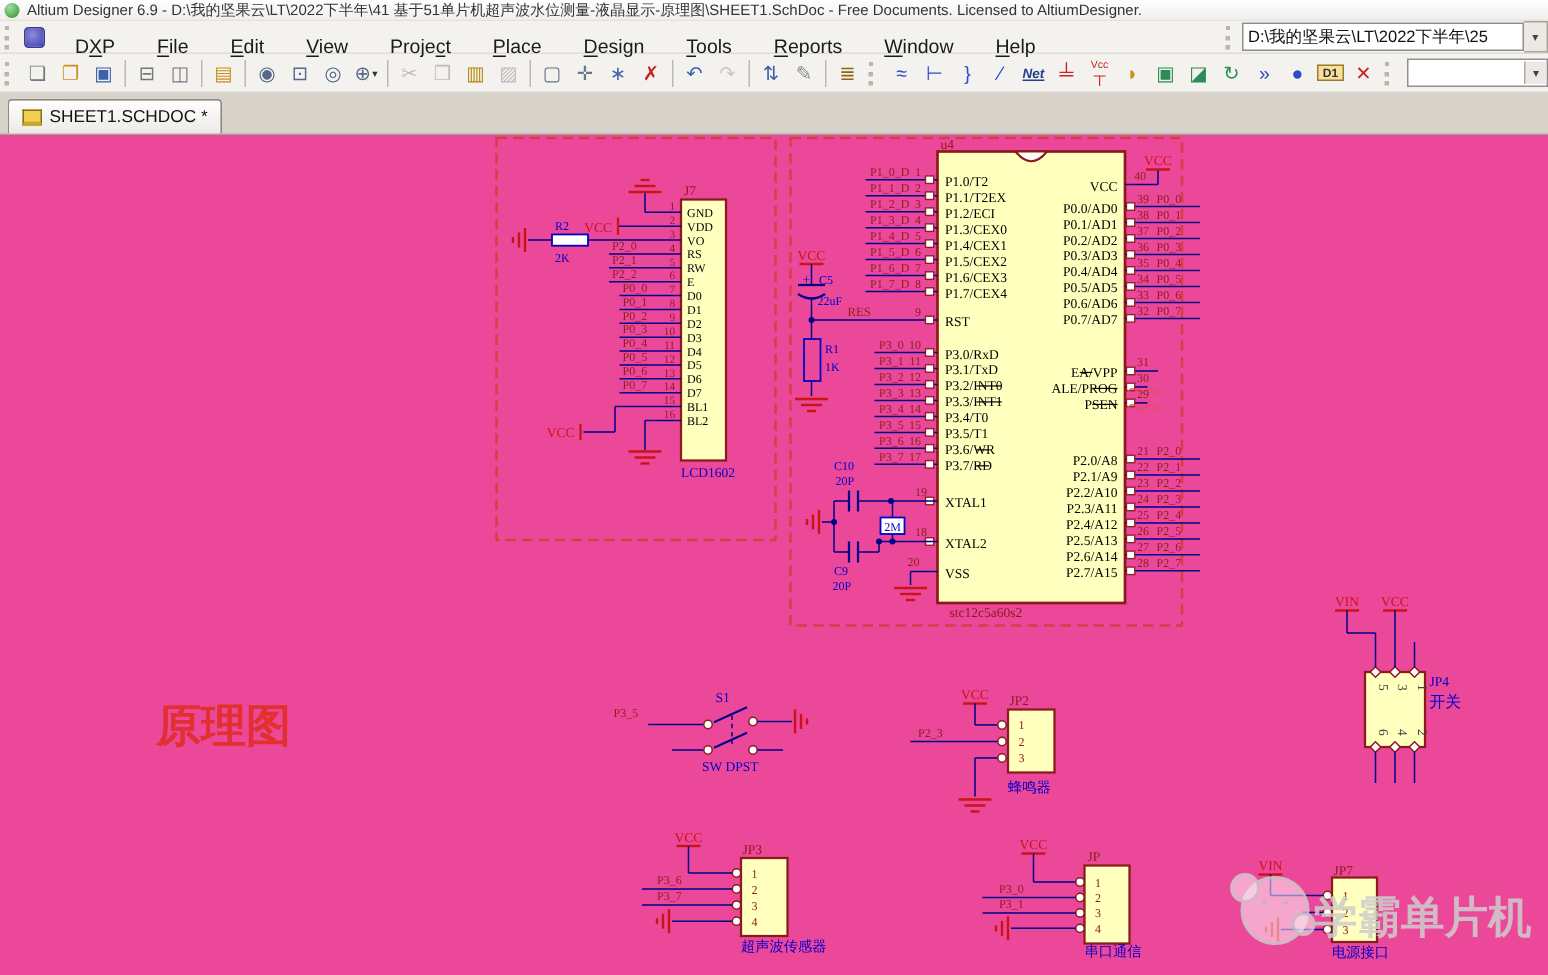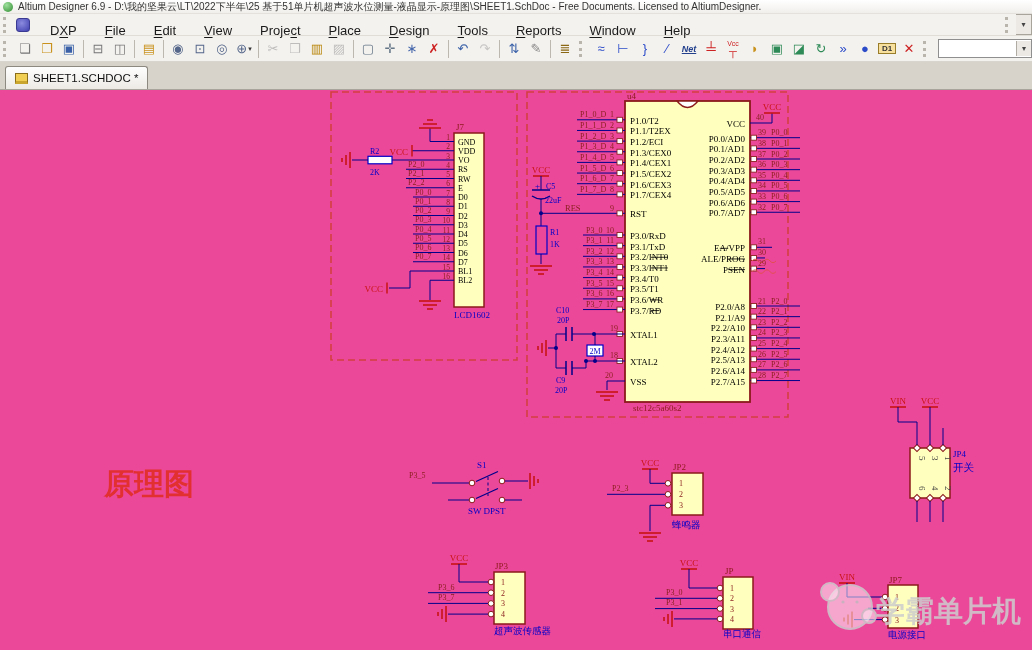--- a/index.html
+++ b/index.html
@@ -45,41 +45,42 @@
   .tabicon{width:13px;height:11px;background:#f1cf52;border:1px solid #8a6d1a;box-sizing:border-box;
            margin-right:5px;border-bottom:3px solid #caa62e;}
   .canvas{width:1032px;height:560px;background:#ec4899;position:relative;}
   svg text{user-select:none;}
 </style>
 </head>
 <body>
 
 <div class="titlebar">
   <span class="orb"></span>
-  <span class="apptitle">Altium Designer 6.9 - D:\我的坚果云\LT\2022下半年\25 基于51单片机超声波水位测量-液晶显示-原理图\SHEET1.SchDoc - Free Documents. Licensed to AltiumDesigner.</span>
+  <span class="apptitle">Altium Designer 6.9 - D:\我的坚果云\LT\2022下半年\41 基于51单片机超声波水位测量-液晶显示-原理图\SHEET1.SchDoc - Free Documents. Licensed to AltiumDesigner.</span>
 </div>
 
 <div class="menubar">
   <span class="grip"></span>
   <span class="winicon"></span>
   <div class="menus">
       <span class="menu-item">D<u>X</u>P</span>
       <span class="menu-item"><u>F</u>ile</span>
       <span class="menu-item"><u>E</u>dit</span>
       <span class="menu-item"><u>V</u>iew</span>
       <span class="menu-item">Proje<u>c</u>t</span>
       <span class="menu-item"><u>P</u>lace</span>
       <span class="menu-item"><u>D</u>esign</span>
       <span class="menu-item"><u>T</u>ools</span>
       <span class="menu-item"><u>R</u>eports</span>
       <span class="menu-item"><u>W</u>indow</span>
       <span class="menu-item"><u>H</u>elp</span>
     </div>
   <div class="pathwrap">
     <span class="grip"></span>
+    <input class="pathbox" readonly="" value="D:\我的坚果云\LT\2022下半年\25" style="">
     <span class="combo-arr">▾</span>
   </div>
 </div>
 
 <div class="toolbar">
   <div style="display:flex;align-items:center;width:100%;">
       <span class="grip"></span>
       <span class="tbtn">
         <span style="color: rgb(119, 119, 119);">❏</span>
       </span>

